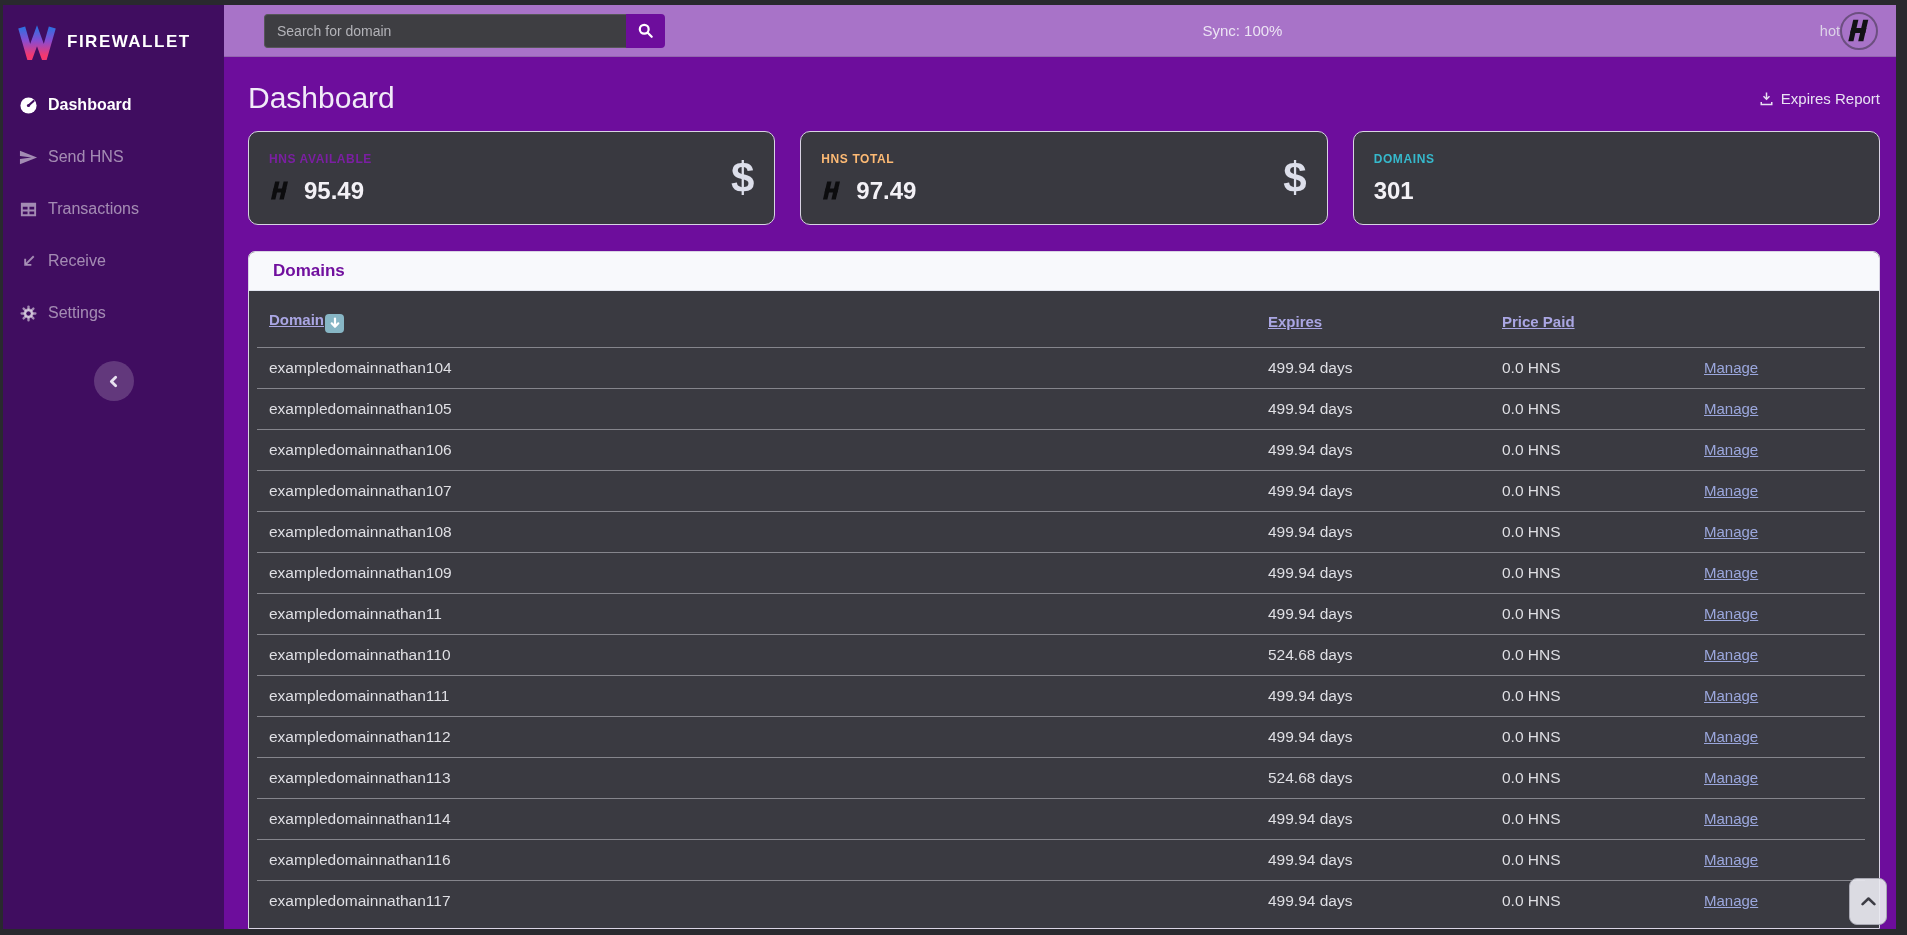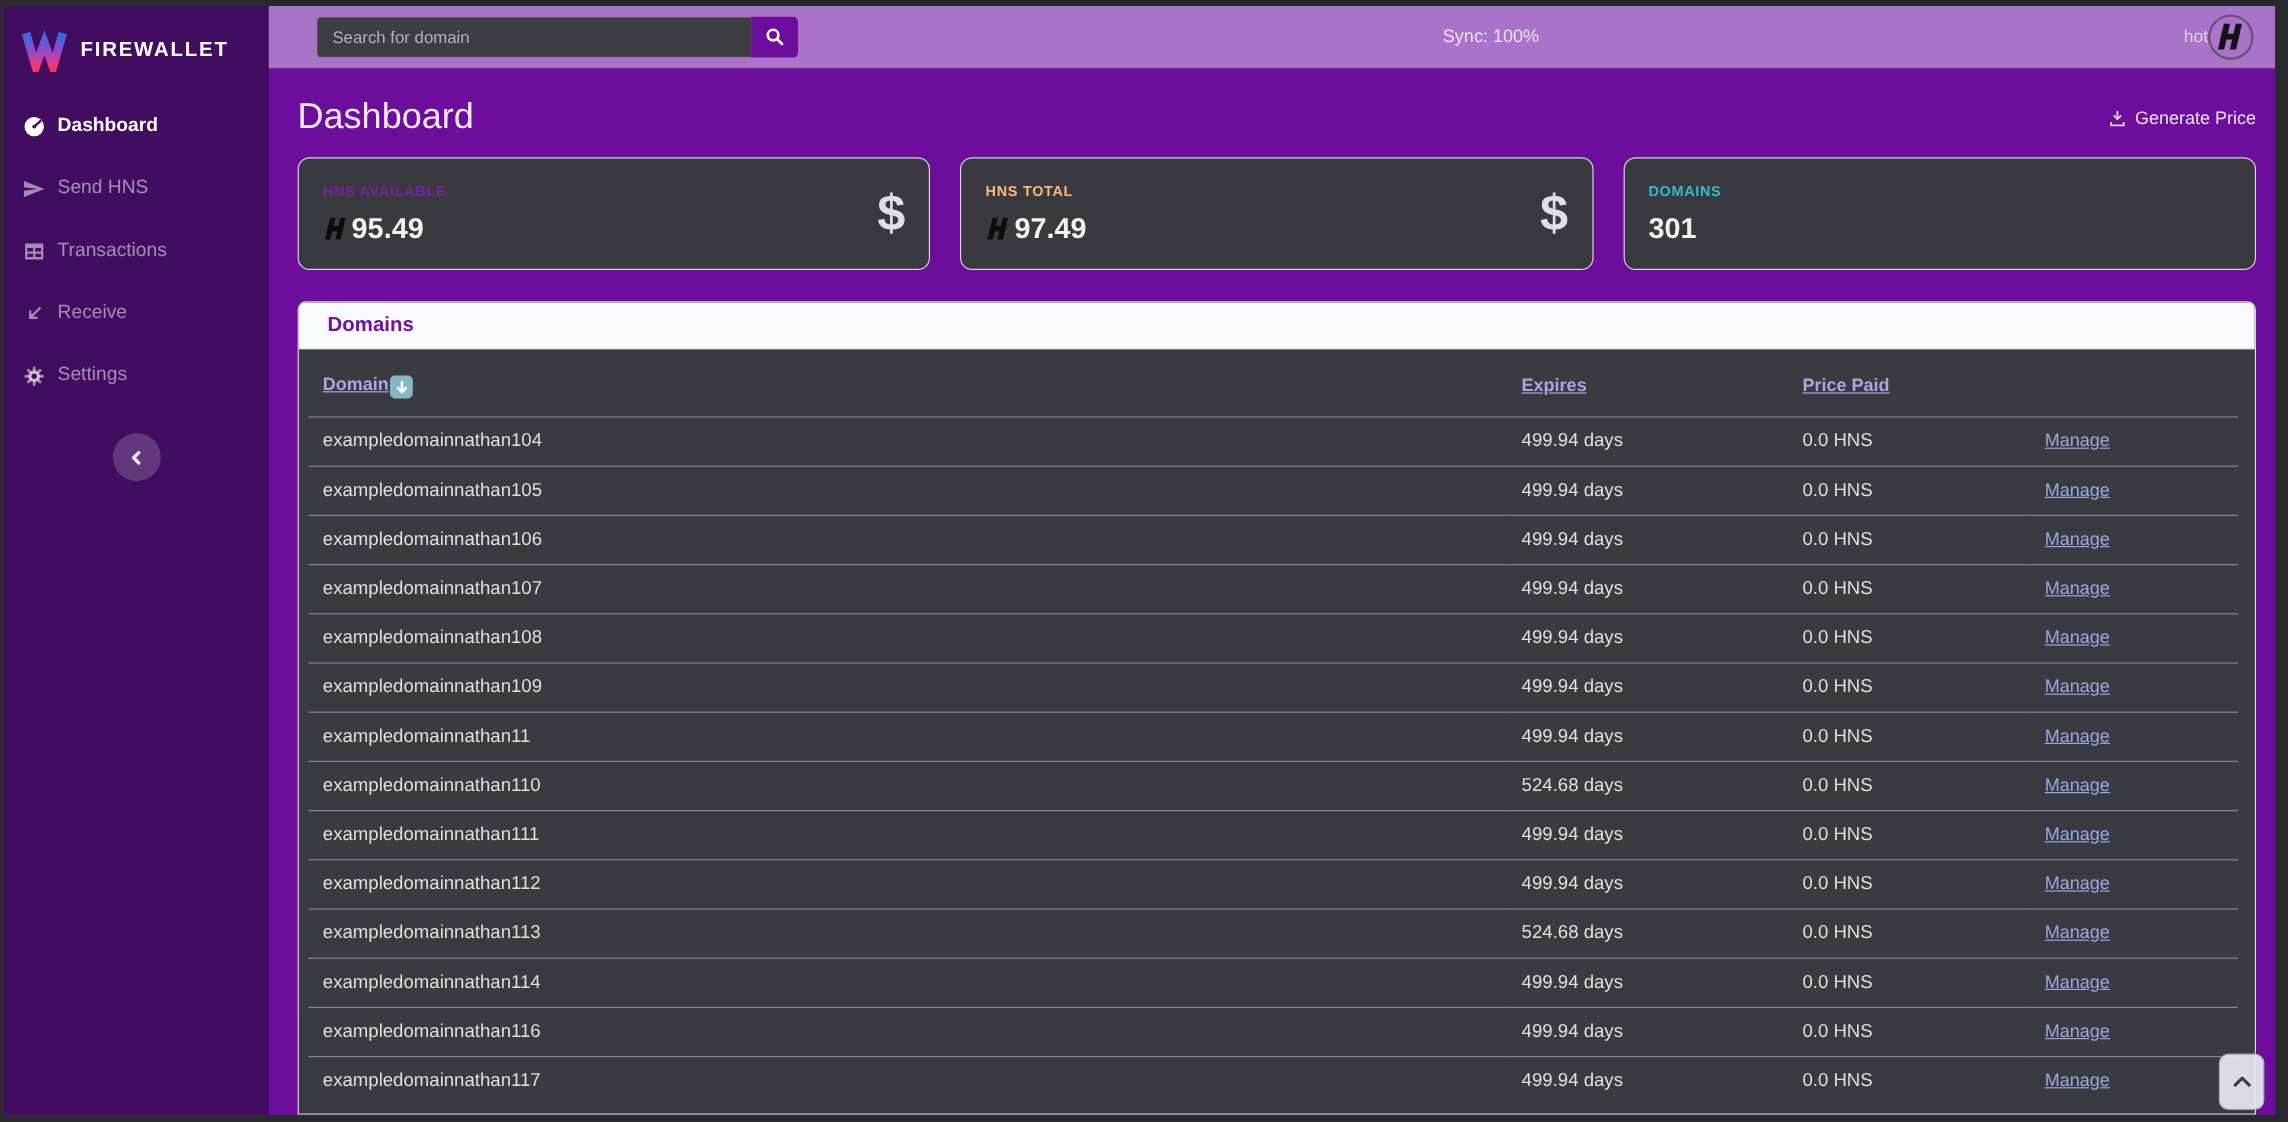--- a/index.html
+++ b/index.html
@@ -40,21 +40,21 @@
 
   
   .content{flex:1; padding:24px 16px 0 24px; display:flex; flex-direction:column; min-height:0;}
   .page-head{display:flex; align-items:center; justify-content:space-between; margin-bottom:16px;}
   .page-title{color:#f1ebf8; font-size:30px; font-weight:400;}
   .report-btn{display:flex; align-items:center; gap:7px; color:#e9e2f3; font-size:15px; text-decoration:none; cursor:pointer; background:none; border:none;}
 
   .cards{display:flex; gap:25px; margin-bottom:26px;}
   .card{flex:1; height:94px; background:var(--card-bg); border:1px solid #d8d3e3; border-radius:10px; padding:14px 20px; display:flex; align-items:center; justify-content:space-between;}
   .card-label{font-size:12px; font-weight:bold; letter-spacing:0.6px;}
-  .card-value-row{display:flex; align-items:center; gap:1px; margin-top:11px;}
+  .card-value-row{display:flex; align-items:center; gap:12px; margin-top:11px;}
   .card-value{color:#f3f1f6; font-size:24px; font-weight:bold;}
   .dollar{color:#dddfeb; font-size:42px; font-weight:bold; line-height:1;}
   .ellipsis-oval{width:27px; height:32px; border-radius:50%; background:#e9e9f1; display:flex; align-items:center; justify-content:center; gap:2.5px; cursor:pointer; border:none;}
   .ellipsis-oval i{width:3.5px; height:3.5px; border-radius:50%; background:#3a3a42; display:block;}
 
   
   .panel{flex:1; background:var(--panel-bg); border:1px solid #d9d4e4; border-radius:7px 7px 0 0; overflow:hidden; display:flex; flex-direction:column; min-height:0;}
   .panel-header{background:var(--panel-header-bg); padding:9px 24px; border-bottom:1px solid #e3e6f0; flex-shrink:0;}
   .panel-title{color:var(--panel-title); font-size:17px; font-weight:bold;}
   .table-wrap{padding:0 8px; overflow:hidden;}
@@ -183,21 +183,21 @@
       <div class="page-head">
         <h1 class="page-title">Dashboard</h1>
         <button class="report-btn">
           <span style="display:inline-flex;">
             <svg viewBox="0 0 20 20" width="15" height="15" fill="none" stroke="currentColor" stroke-width="2">
                 <path d="M10 2 v8.5"></path>
                 <path d="M6 7 l4 4 4-4"></path>
                 <path d="M3 14.5 v3.5 h14 v-3.5"></path>
               </svg>
           </span>
-          <span>Generate Price</span>
+          <span>Expires Report</span>
         </button>
       </div>
 
       <div class="cards">
 
         <div class="card">
           <div>
             <div class="card-label" style="color: rgb(123, 31, 162);">HNS AVAILABLE</div>
             <div class="card-value-row">
               <svg viewBox="0 0 24 24" width="23" height="23">

